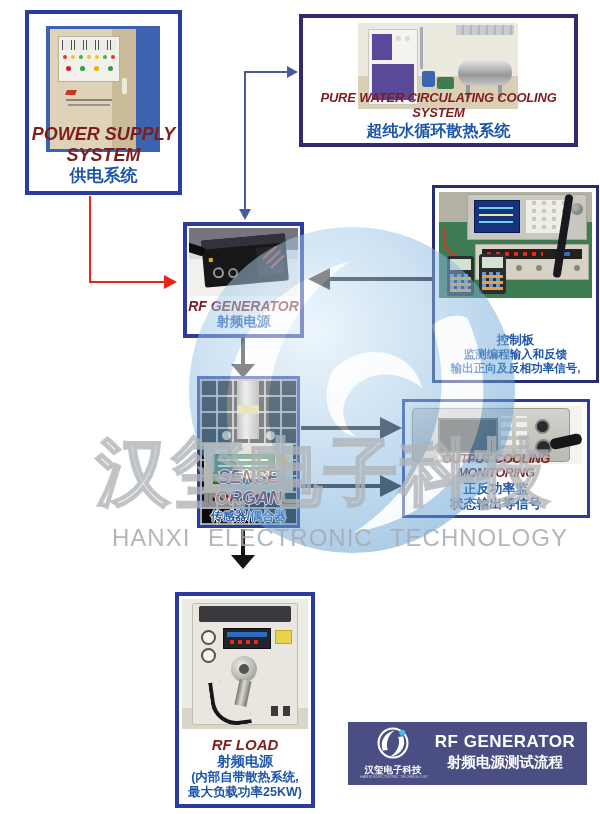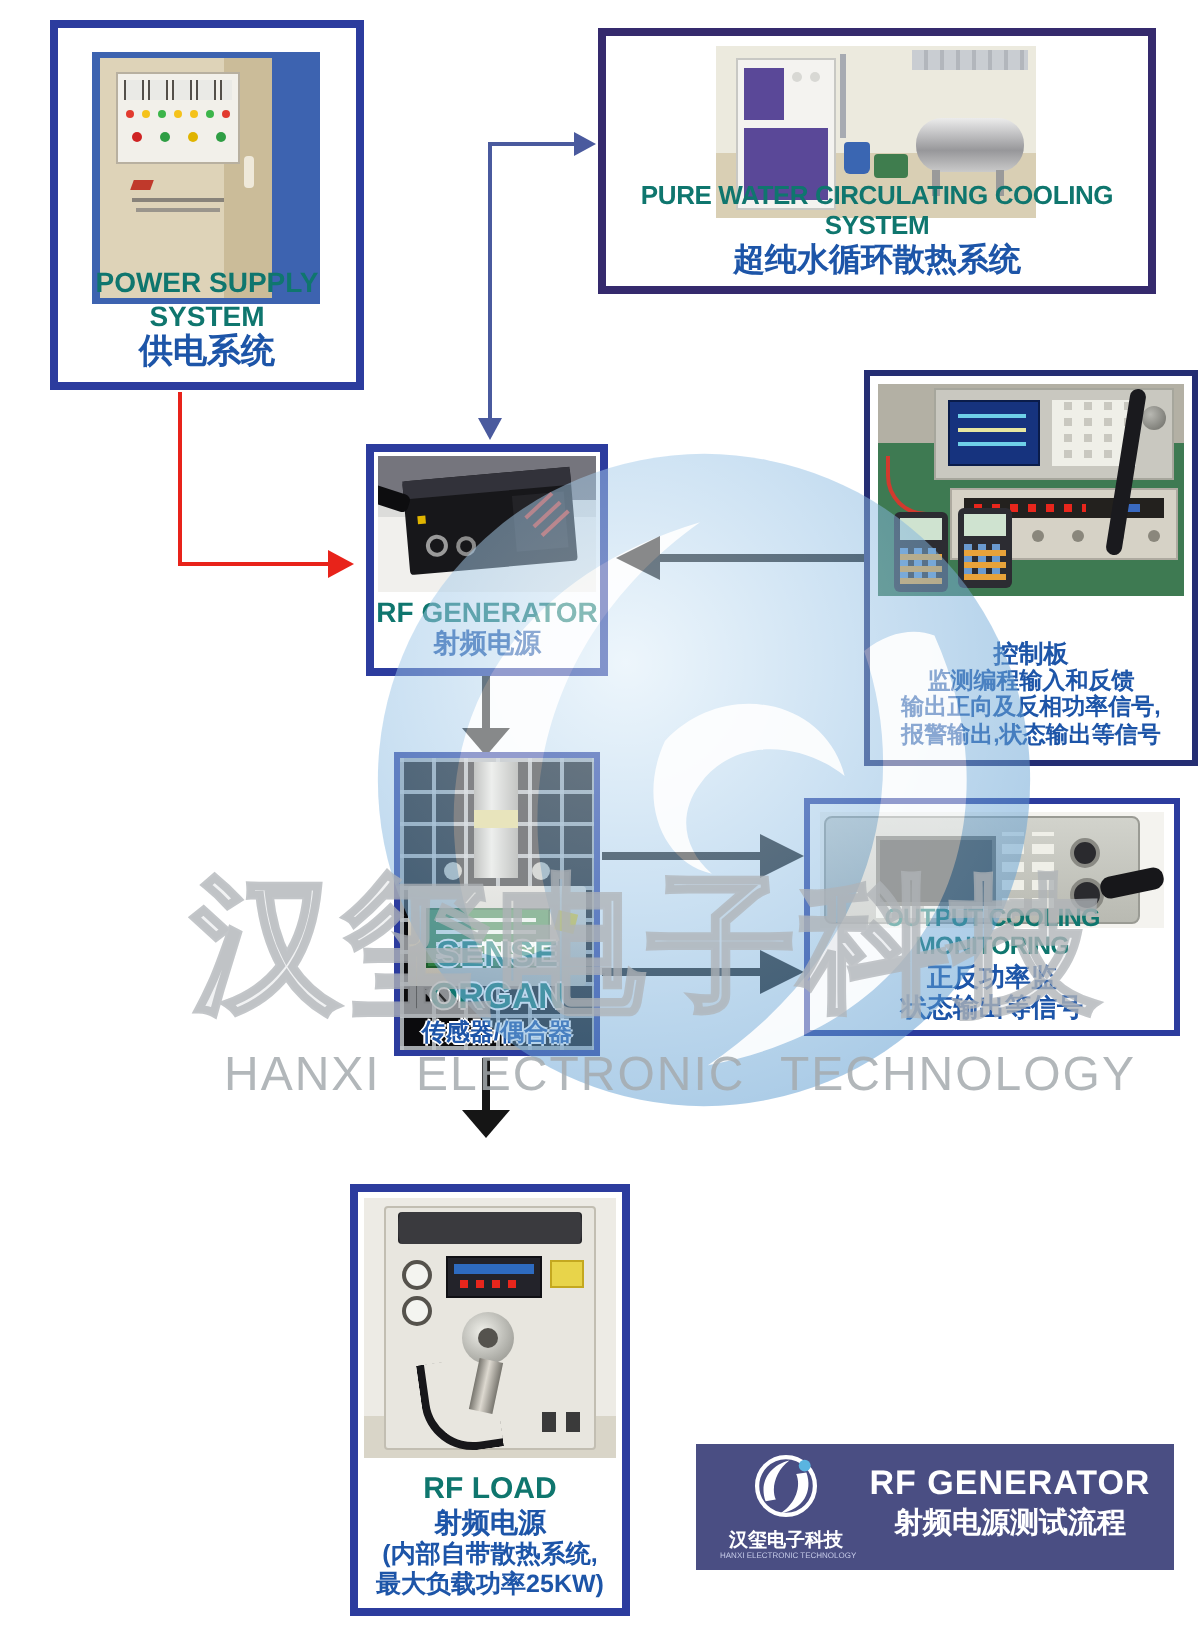--- a/index.html
+++ b/index.html
@@ -1,21 +1,21 @@
 <!DOCTYPE html>
 <html><head>
 <meta charset="utf-8">
 <style>
   html,body{margin:0;padding:0;}
   body{width:600px;height:814px;position:relative;overflow:hidden;background:#ffffff;
        font-family:"Liberation Sans", sans-serif;}
   
   .node{position:absolute;background:#fff;border:4px solid #2c3c9e;box-sizing:border-box;text-align:center;z-index:10;}
   .node .lbl{position:absolute;left:0;right:0;}
-  .en{color:#0f766e;font-weight:bold;line-height:1.15;}
+  .en{color:#7f1d1d;font-weight:bold;line-height:1.15;font-style:italic;}
   .cn{color:#1d55a8;font-weight:bold;line-height:1.2;}
   .photo{position:absolute;overflow:hidden;}
   .ph-el{position:absolute;}
   
   .ln{position:absolute;background:#151515;z-index:5;}
   .ln.red{background:#e8231a;}
   .ln.blue{background:#4a5a9e;}
   .tri{position:absolute;width:0;height:0;z-index:5;}
   
   #wm{position:absolute;left:0;top:0;width:600px;height:814px;pointer-events:none;z-index:30;}
@@ -66,21 +66,21 @@
       <div class="ph-el" style="left:3px;top:3px;width:54px;height:10px;background:repeating-linear-gradient(90deg,#54504a 0 1px,#eaeae6 1px 9px,#54504a 9px 10px,transparent 10px 12px);"></div>
       <div class="ph-el" style="left:4px;top:18px;width:4px;height:4px;border-radius:50%;background:#e23a2e;box-shadow:8px 0 0 #f5c21a,16px 0 0 #3cb54a,24px 0 0 #f5c21a,32px 0 0 #f5c21a,40px 0 0 #3cb54a,48px 0 0 #e23a2e;"></div>
       <div class="ph-el" style="left:7px;top:29px;width:5px;height:5px;border-radius:50%;background:#cf2323;box-shadow:14px 0 0 #2f9e44,28px 0 0 #e0b400,42px 0 0 #2f9e44;"></div>
     </div>
     <div class="ph-el" style="left:20px;top:64px;width:10px;height:5px;background:#c0392b;transform:skewX(-20deg);"></div>
     <div class="ph-el" style="left:20px;top:73px;width:46px;height:2px;background:#88837a;"></div>
     <div class="ph-el" style="left:22px;top:78px;width:42px;height:2px;background:#9a958c;"></div>
     <div class="ph-el" style="left:76px;top:52px;width:5px;height:16px;background:#efe9da;border-radius:2px;"></div>
   </div>
   <div class="lbl" style="bottom:5px;">
-    <div class="en" style="font-size:14px;margin-top:20px;">POWER SUPPLY SYSTEM</div>
+    <div class="en" style="font-size:18px;margin-top:20px;">POWER SUPPLY SYSTEM</div>
     <div class="cn" style="font-size:17px;">供电系统</div>
   </div>
 </div>
 
 <div class="node" style="left:299px;top:14px;width:279px;height:133px;border-color:#352a6d;">
   <div class="photo" style="left:55px;top:5px;width:160px;height:86px;background:linear-gradient(180deg,#eceade 0 62%,#d9cfb4 62%);">
     <div class="ph-el" style="left:98px;top:2px;width:58px;height:10px;background:repeating-linear-gradient(90deg,#c9cdd2 0 6px,#b2b6bc 6px 8px);"></div>
     <div class="ph-el" style="left:62px;top:4px;width:3px;height:42px;background:#a7abb2;"></div>
     <div class="ph-el" style="left:10px;top:6px;width:48px;height:74px;background:#f4f3f0;border:1px solid #c8c8c4;">
       <div class="ph-el" style="left:3px;top:4px;width:20px;height:26px;background:#5a4898;"></div>
@@ -141,21 +141,20 @@
     <div class="ph-el" style="left:40px;top:62px;width:27px;height:40px;background:#2c2c32;border-radius:3px;">
       <div class="ph-el" style="left:3px;top:3px;width:21px;height:11px;background:#cfe3d0;"></div>
       <div class="ph-el" style="left:3px;top:18px;width:21px;height:18px;background-image:repeating-linear-gradient(0deg,#e8a23a 0 3px,transparent 3px 6px),repeating-linear-gradient(90deg,#6a9ad0 0 4px,transparent 4px 7px);"></div>
     </div>
     <div class="ph-el" style="left:120px;top:2px;width:8px;height:84px;background:#1a1a1e;border-radius:4px;transform:rotate(9deg);"></div>
   </div>
   <div class="lbl" style="bottom:4px;">
     <div class="cn" style="font-size:12.5px;">控制板</div>
     <div class="cn" style="font-size:11.5px;">监测编程输入和反馈</div>
     <div class="cn" style="font-size:11.5px;">输出正向及反相功率信号,</div>
-    <div class="cn" style="font-size:11.5px;">报警输出,状态输出等信号</div>
   </div>
 </div>
 
 <div class="node" style="left:197px;top:376px;width:103px;height:152px;border-width:3px;">
   <div class="photo" style="left:0;top:0;width:97px;height:146px;background-color:#0b0b0d;background-image:repeating-linear-gradient(0deg,rgba(190,196,200,.85) 0 2px,transparent 2px 16px),repeating-linear-gradient(90deg,rgba(190,196,200,.85) 0 2px,transparent 2px 16px);">
     <div class="ph-el" style="left:37px;top:2px;width:22px;height:58px;background:linear-gradient(90deg,#8f8f89,#e3e3dd 40%,#8f8f89);">
       <div class="ph-el" style="left:0;top:24px;width:22px;height:9px;background:#d8ce7a;"></div>
     </div>
     <div class="ph-el" style="left:22px;top:52px;width:9px;height:9px;border-radius:50%;background:#b8b8b0;box-shadow:44px 0 0 #b8b8b0;"></div>
     <div class="ph-el" style="left:4px;top:64px;width:89px;height:50px;background:linear-gradient(180deg,#d8d5cc,#b5b2a8);border-radius:2px;">

